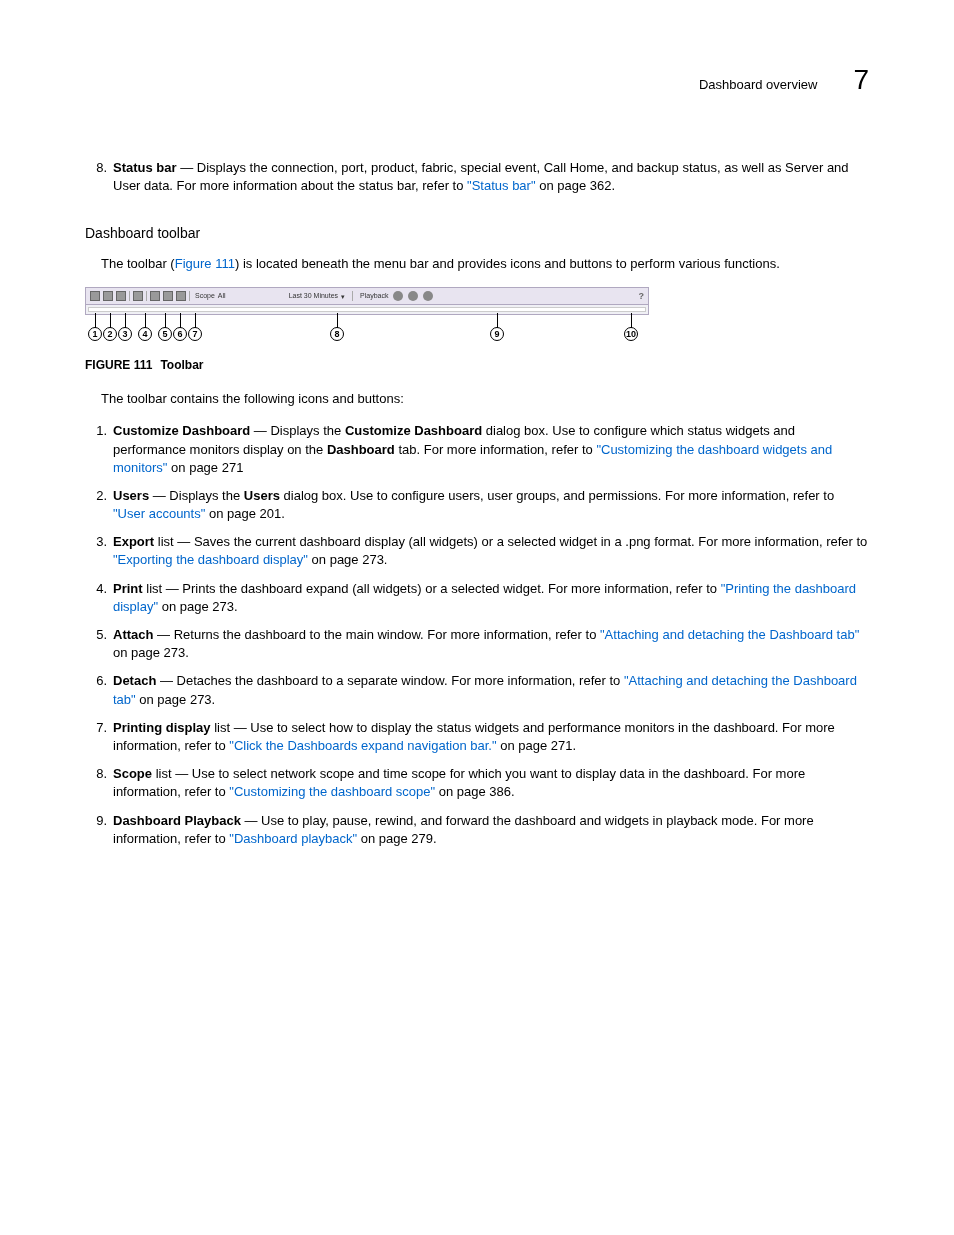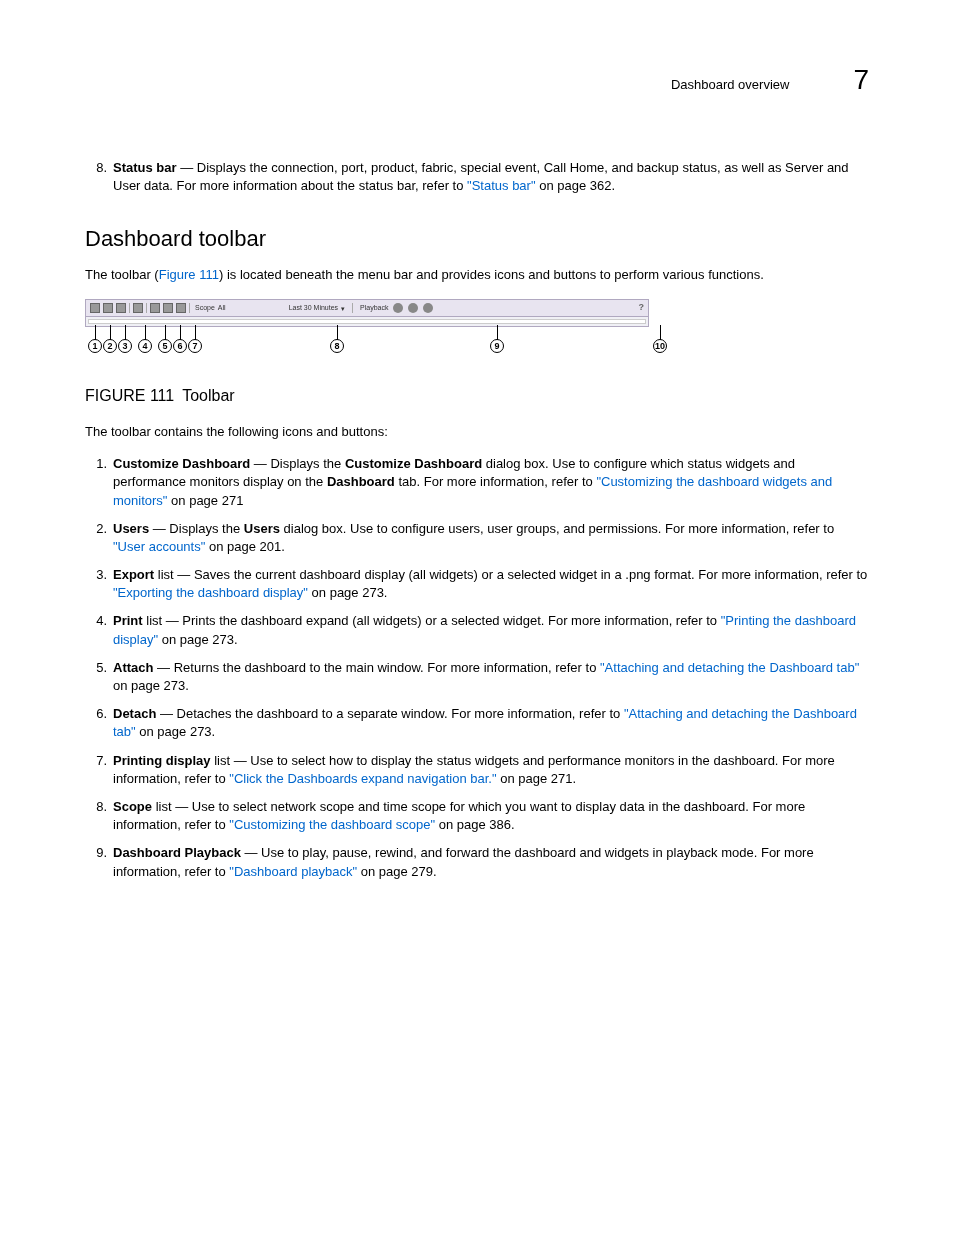--- a/index.html
+++ b/index.html
@@ -10,21 +10,21 @@
     background: #fff;
     width: 954px;
     margin: 0 auto;
     padding: 60px 85px 60px 85px;
     line-height: 1.4;
   }
   .header-line {
     display: flex;
     justify-content: flex-end;
     align-items: baseline;
-    gap: 64px;
+    gap: 36px;
     margin-bottom: 60px;
   }
   .chapter-num { font-size: 28px; font-weight: normal; }
   ol.main-list {
     list-style: none;
     margin: 0 0 28px 0;
   }
   ol.main-list > li {
     display: flex;
     gap: 6px;
@@ -32,25 +32,25 @@
   }
   ol.main-list > li .num {
     flex: 0 0 22px;
     text-align: right;
   }
   ol.main-list > li .body {
     flex: 1;
   }
   .bold { font-weight: 700; }
   h2.section {
-    font-size: 22px;
+    font-size: 14px;
     font-weight: 400;
     margin: 20px 0 12px 0;
   }
-  p.para { margin: 0 0 14px 0; }
+  p.para { margin: 0 0 14px 16px; }
   a.link { color: #0066cc; text-decoration: none; }
   .figure-wrap { margin: 10px 0 14px 0; }
   .toolbar-img {
     width: 564px;
     background: #e8e4f0;
     border: 1px solid #b0a8c0;
     position: relative;
   }
   .tb-row {
     display: flex;
@@ -108,23 +108,23 @@
     background: #fff;
   }
   .callout::before {
     content: "";
     position: absolute;
     left: 50%; top: -15px;
     width: 1px; height: 15px;
     background: #000;
   }
   .figcap {
-    font-size: 16px;
-    font-weight: 400;
-    margin: 30px 0 16px 0;
+    font-size: 12px;
+    font-weight: 700;
+    margin: 14px 0 16px 0;
   }
   .figcap .figlabel { margin-right: 8px; }
 </style>
 </head>
 <body>
 
 <div class="header-line">
   <span>Dashboard overview</span>
   <span class="chapter-num">7</span>
 </div>
@@ -173,21 +173,21 @@
   <div class="callouts" id="callouts">
       <div class="callout" style="left: 3px;">1</div>
       <div class="callout" style="left: 18px;">2</div>
       <div class="callout" style="left: 33px;">3</div>
       <div class="callout" style="left: 53px;">4</div>
       <div class="callout" style="left: 73px;">5</div>
       <div class="callout" style="left: 88px;">6</div>
       <div class="callout" style="left: 103px;">7</div>
       <div class="callout" style="left: 245px;">8</div>
       <div class="callout" style="left: 405px;">9</div>
-      <div class="callout" style="left: 568px;">10</div>
+      <div class="callout" style="left: 539px;">10</div>
     </div>
   <div class="figcap">
     <span class="figlabel">FIGURE 111</span><span>Toolbar</span>
   </div>
 </div>
 
 <p class="para">The toolbar contains the following icons and buttons:</p>
 
 <ol class="main-list" id="toolbar-items">
     <li>

